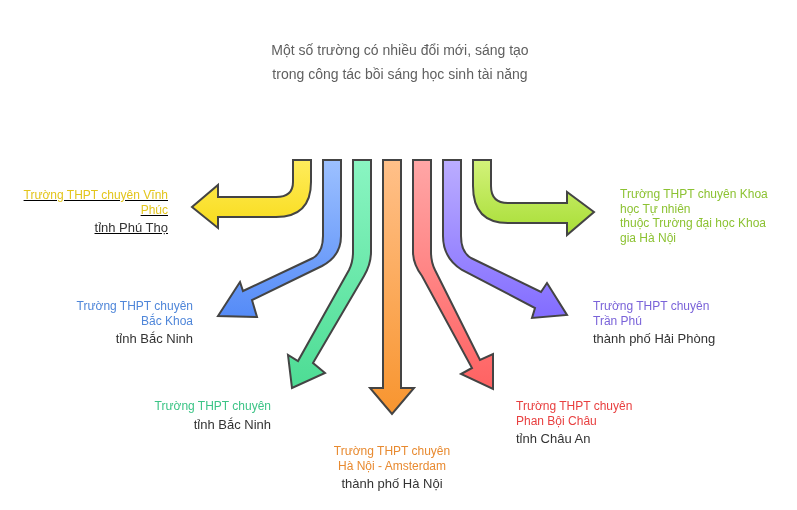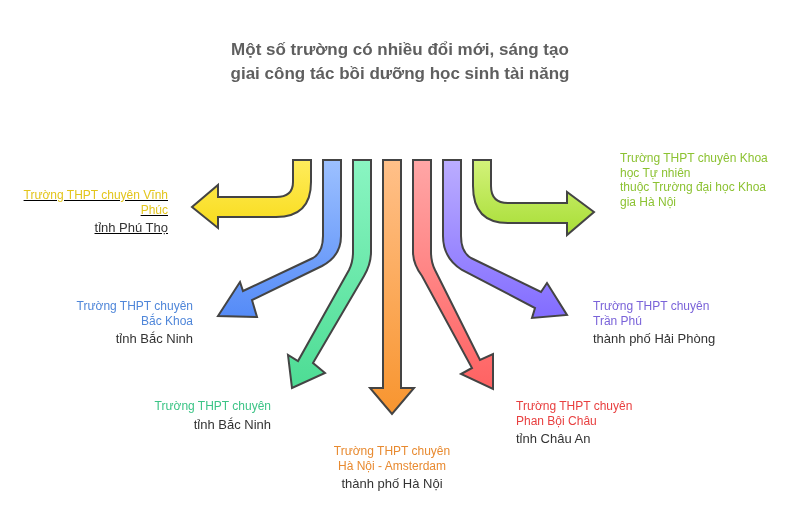--- a/index.html
+++ b/index.html
@@ -1,34 +1,34 @@
 <!DOCTYPE html>
 <html><head>
 <meta charset="utf-8">
 <style>
   html, body { margin: 0; padding: 0; background: #ffffff; }
   body { width: 797px; height: 510px; position: relative; overflow: hidden;
          font-family: "Liberation Sans", "DejaVu Sans", sans-serif; }
   .title { position: absolute; left: 150px; top: 38px; width: 500px; text-align: center;
-           font-weight: bold; font-size: 17px; line-height: 24px; color: #5f5f5f; }
+           font-weight: normal; font-size: 14px; line-height: 24px; color: #5f5f5f; }
   .title div { white-space: nowrap; }
   svg.arrows { position: absolute; left: 0; top: 0; }
   .label { position: absolute; font-size: 12px; line-height: 14.5px; }
   .label .name { display: block; }
   .label .sub { display: block; color: #333333; font-size: 13px; margin-top: 4px; }
   .right { text-align: right; }
   .center { text-align: center; }
   .left { text-align: left; }
 </style>
 </head>
 <body>
 
 <div class="title">
   <div>Một số trường có nhiều đổi mới, sáng tạo</div>
-  <div>giai công tác bồi dưỡng học sinh tài năng</div>
+  <div>trong công tác bồi sáng học sinh tài năng</div>
 </div>
 
 <svg class="arrows" width="797" height="510" viewBox="0 0 797 510">
   <defs>
     <linearGradient id="g0" x1="0" y1="0" x2="0" y2="1">
         <stop offset="0" stop-color="#ffec5c"></stop>
         <stop offset="1" stop-color="#f8dc1c"></stop>
       </linearGradient>
     <linearGradient id="g1" x1="0" y1="0" x2="0" y2="1">
         <stop offset="0" stop-color="#9cc0ff"></stop>
@@ -114,19 +114,19 @@
 
 <div class="label left" style="left:593px; top:299px; width:160px;">
   <span class="name" style="color:#7a63d9;">
     <span style="display:block">Trường THPT chuyên</span>
     <span style="display:block">Trần Phú</span>
   </span>
   <span class="sub">thành phố Hải Phòng</span>
 </div>
 
 <div class="label left" style="left:620px; top:151px; width:175px;">
-  <span class="name" style="color:#8cc232;">
+  <span class="name" style="color:#8cc232;margin-top:36px;">
     <span style="display:block">Trường THPT chuyên Khoa</span>
     <span style="display:block">học Tự nhiên</span>
     <span style="display:block">thuộc Trường đại học Khoa</span>
     <span style="display:block">gia Hà Nội</span>
   </span>
 </div>
 
 </body></html>

